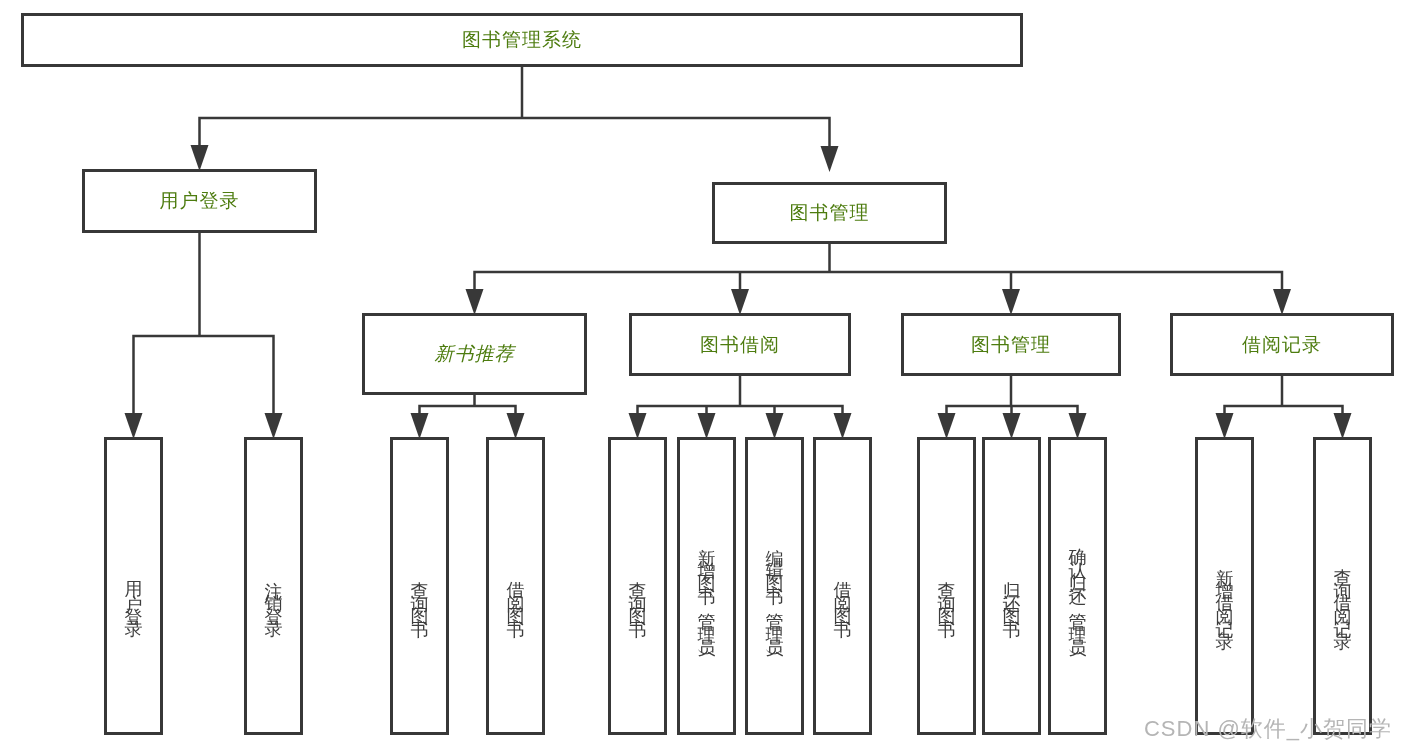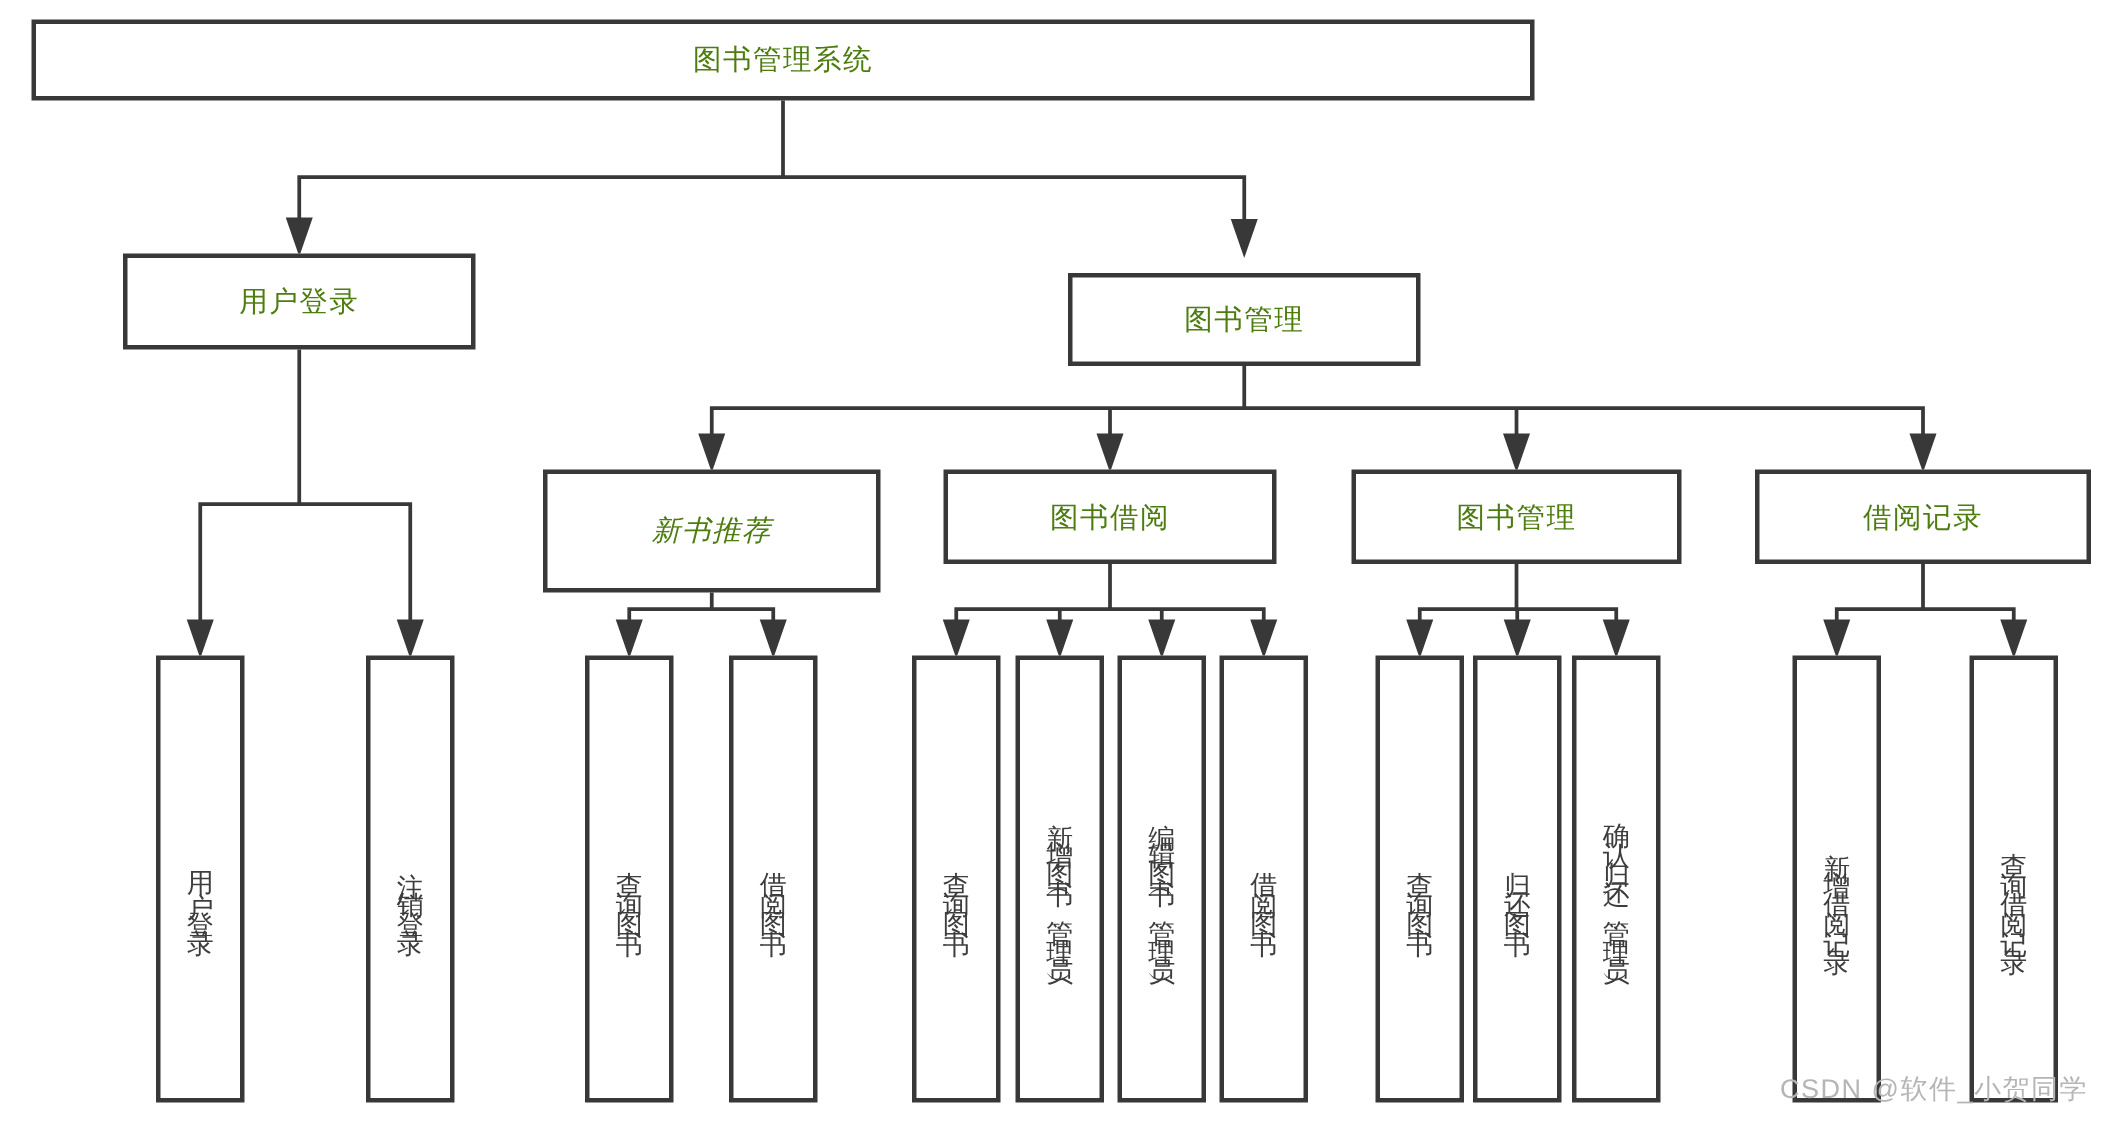--- a/index.html
+++ b/index.html
@@ -40,21 +40,21 @@
     font-size: 18px;
     letter-spacing: 13px;
     padding-top: 13px;
     line-height: 1;
     color: #3d3d3d;
   }
   #watermark {
     position: absolute;
     right: 13px;
     top: 714px;
-    font-size: 18px;
+    font-size: 22px;
     color: #b5b5b5;
     letter-spacing: 1px;
     z-index: 3;
     white-space: nowrap;
   }
 </style>
 </head>
 <body>
 
 <div id="canvas">

